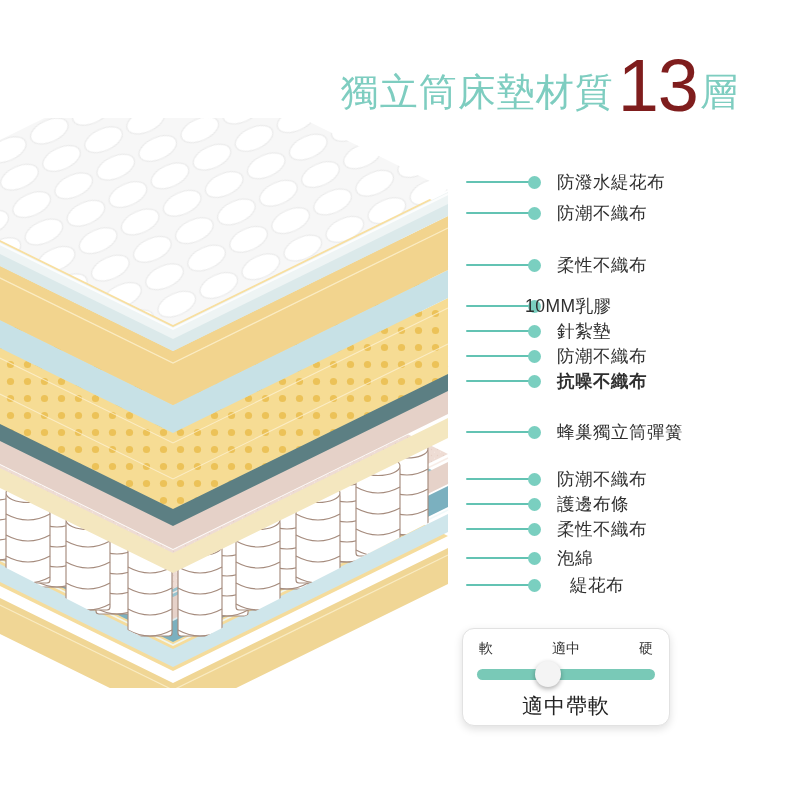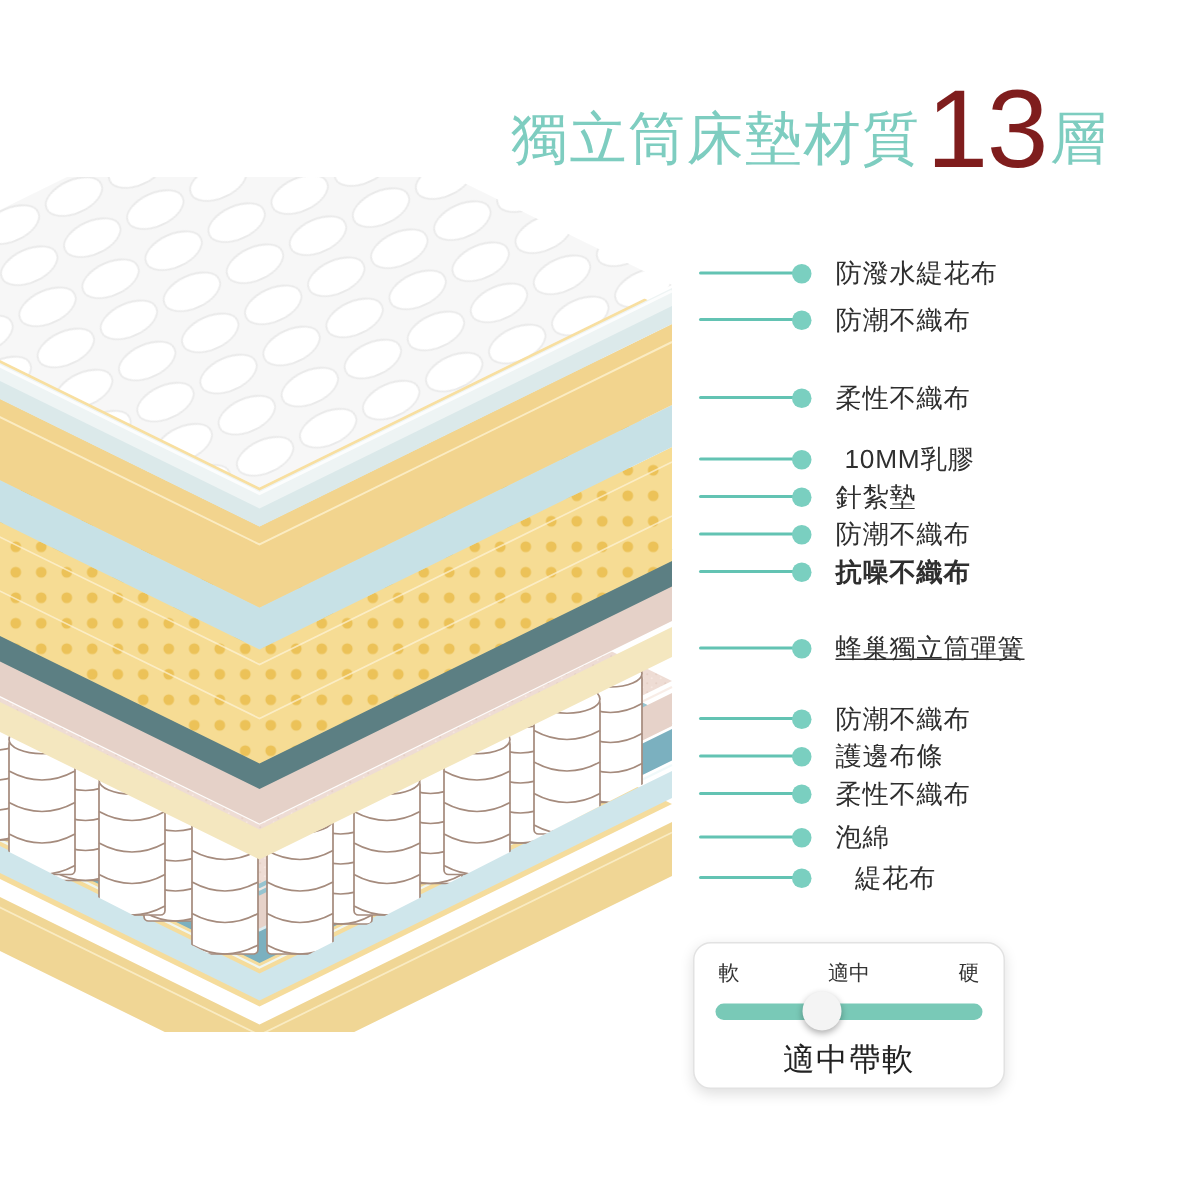--- a/index.html
+++ b/index.html
@@ -323,41 +323,41 @@
         <div class="co-label" style="left: 557px;">防潮不織布</div>
       </div>
       <div class="callout" style="left: 0px; top: 265px;">
         <div class="co-line" style="left: 466px; width: 64px;"></div>
         <div class="co-dot" style="left: 528px;"></div>
         <div class="co-label" style="left: 557px;">柔性不織布</div>
       </div>
       <div class="callout" style="left: 0px; top: 306px;">
         <div class="co-line" style="left: 466px; width: 64px;"></div>
         <div class="co-dot" style="left: 528px;"></div>
-        <div class="co-label" style="left: 563px;">10MM乳膠</div>
+        <div class="co-label" style="left: 525px;">10MM乳膠</div>
       </div>
       <div class="callout" style="left: 0px; top: 331px;">
         <div class="co-line" style="left: 466px; width: 64px;"></div>
         <div class="co-dot" style="left: 528px;"></div>
         <div class="co-label" style="left: 557px;">針紮墊</div>
       </div>
       <div class="callout" style="left: 0px; top: 356px;">
         <div class="co-line" style="left: 466px; width: 64px;"></div>
         <div class="co-dot" style="left: 528px;"></div>
         <div class="co-label" style="left: 557px;">防潮不織布</div>
       </div>
       <div class="callout" style="left: 0px; top: 381px;">
         <div class="co-line" style="left: 466px; width: 64px;"></div>
         <div class="co-dot" style="left: 528px;"></div>
         <div class="co-label" style="left: 557px; font-weight: bold;">抗噪不織布</div>
       </div>
       <div class="callout" style="left: 0px; top: 432px;">
         <div class="co-line" style="left: 466px; width: 64px;"></div>
         <div class="co-dot" style="left: 528px;"></div>
-        <div class="co-label" style="left: 557px; text-decoration: underline;">蜂巢獨立筒彈簧</div>
+        <div class="co-label" style="left: 557px;">蜂巢獨立筒彈簧</div>
       </div>
       <div class="callout" style="left: 0px; top: 479px;">
         <div class="co-line" style="left: 466px; width: 64px;"></div>
         <div class="co-dot" style="left: 528px;"></div>
         <div class="co-label" style="left: 557px;">防潮不織布</div>
       </div>
       <div class="callout" style="left: 0px; top: 504px;">
         <div class="co-line" style="left: 466px; width: 64px;"></div>
         <div class="co-dot" style="left: 528px;"></div>
         <div class="co-label" style="left: 557px;">護邊布條</div>

